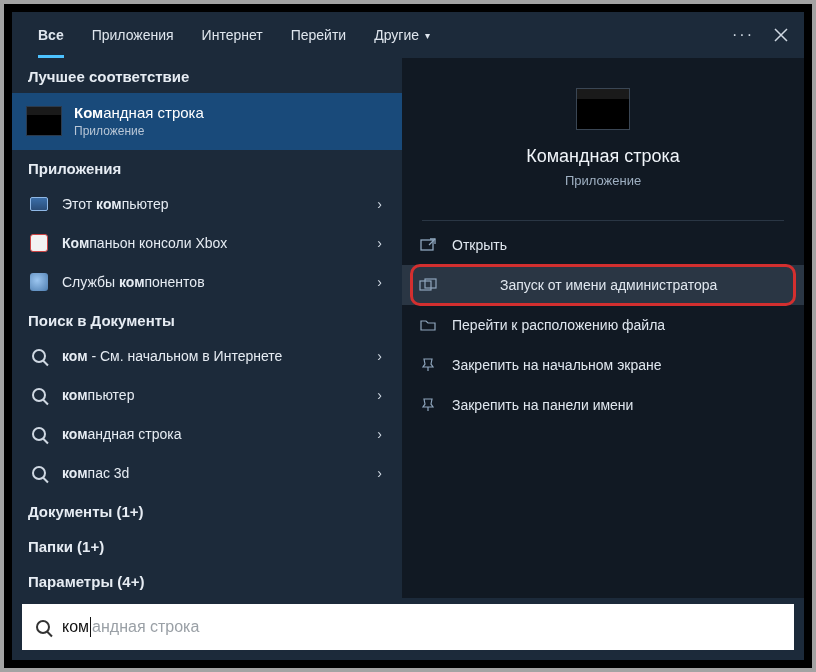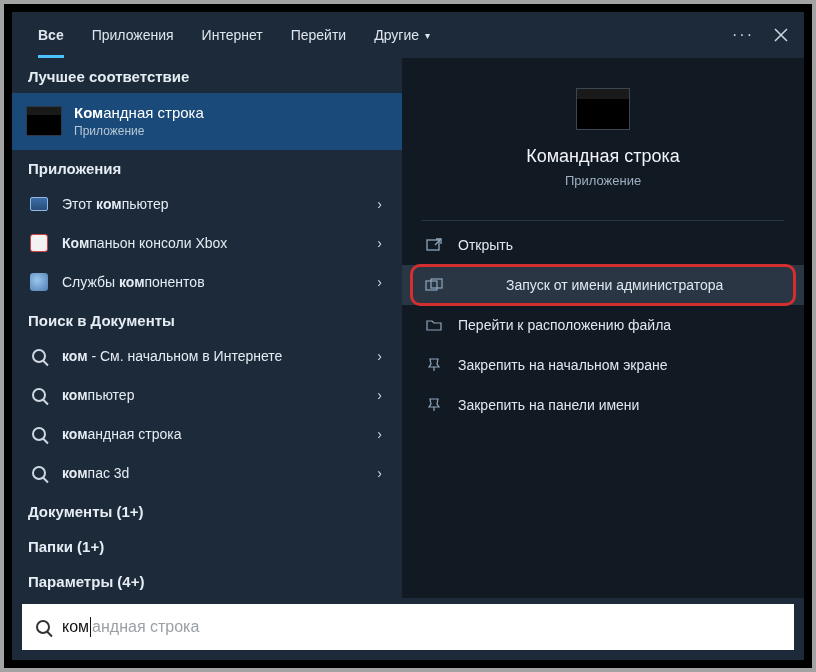--- a/index.html
+++ b/index.html
@@ -39,21 +39,21 @@
   .ic-svc{width:18px;height:18px;border-radius:3px;background:radial-gradient(circle at 40% 40%,#9cc6f0,#4d7db0);}
   .mag{width:14px;height:14px;border:2px solid #cfd8e2;border-radius:50%;position:relative;}
   .mag::after{content:"";position:absolute;width:7px;height:2px;background:#cfd8e2;bottom:-3px;right:-5px;transform:rotate(45deg);}
   
   .preview { display:flex; flex-direction:column; align-items:center; padding:18px 0 20px; }
   .preview-icon { width:54px; height:42px; background:#000; border:1px solid #3a4654; position:relative; }
   .preview-icon::before{content:"";position:absolute;top:0;left:0;right:0;height:10px;background:#1a1a1a;}
   .preview-title { font-size:18px; margin-top:16px; font-weight:400; color:#f0f4f9; }
   .preview-sub { font-size:13px; color:#9fb0c2; margin-top:6px; }
   .divider { height:1px; background:#2a3644; margin:12px 20px 4px; }
-  .action { display:flex; align-items:center; height:40px; padding:0 22px; font-size:14px; color:#e0e7ef; cursor:pointer; position:relative; }
+  .action { display:flex; align-items:center; height:40px; padding:0 16px; font-size:14px; color:#e0e7ef; cursor:pointer; position:relative; }
   .action .aicon { width:20px; margin-right:14px; color:#8fa6bd; display:flex; align-items:center; justify-content:center; }
   .action.hl-row { background:#2a3644;gap:48px; }
   .action .ring { position:absolute; left:8px; right:8px; top:-1px; bottom:-1px; border:3px solid #d32f2f; border-radius:10px; pointer-events:none; }
   
   .searchbar { height:46px; margin:6px 10px 10px; background:#fff; display:flex; align-items:center; padding:0 14px; }
   .searchbar .mag { border-color:#333; }
   .searchbar .mag::after{background:#333;}
   .searchbar .typed { font-size:16px; color:#111; margin-left:12px; }
   .searchbar .cursor { display:inline-block; width:1px; height:20px; background:#111; vertical-align:middle; margin:0 1px; }
   .searchbar .ghost { font-size:16px; color:#9aa0a6; }

